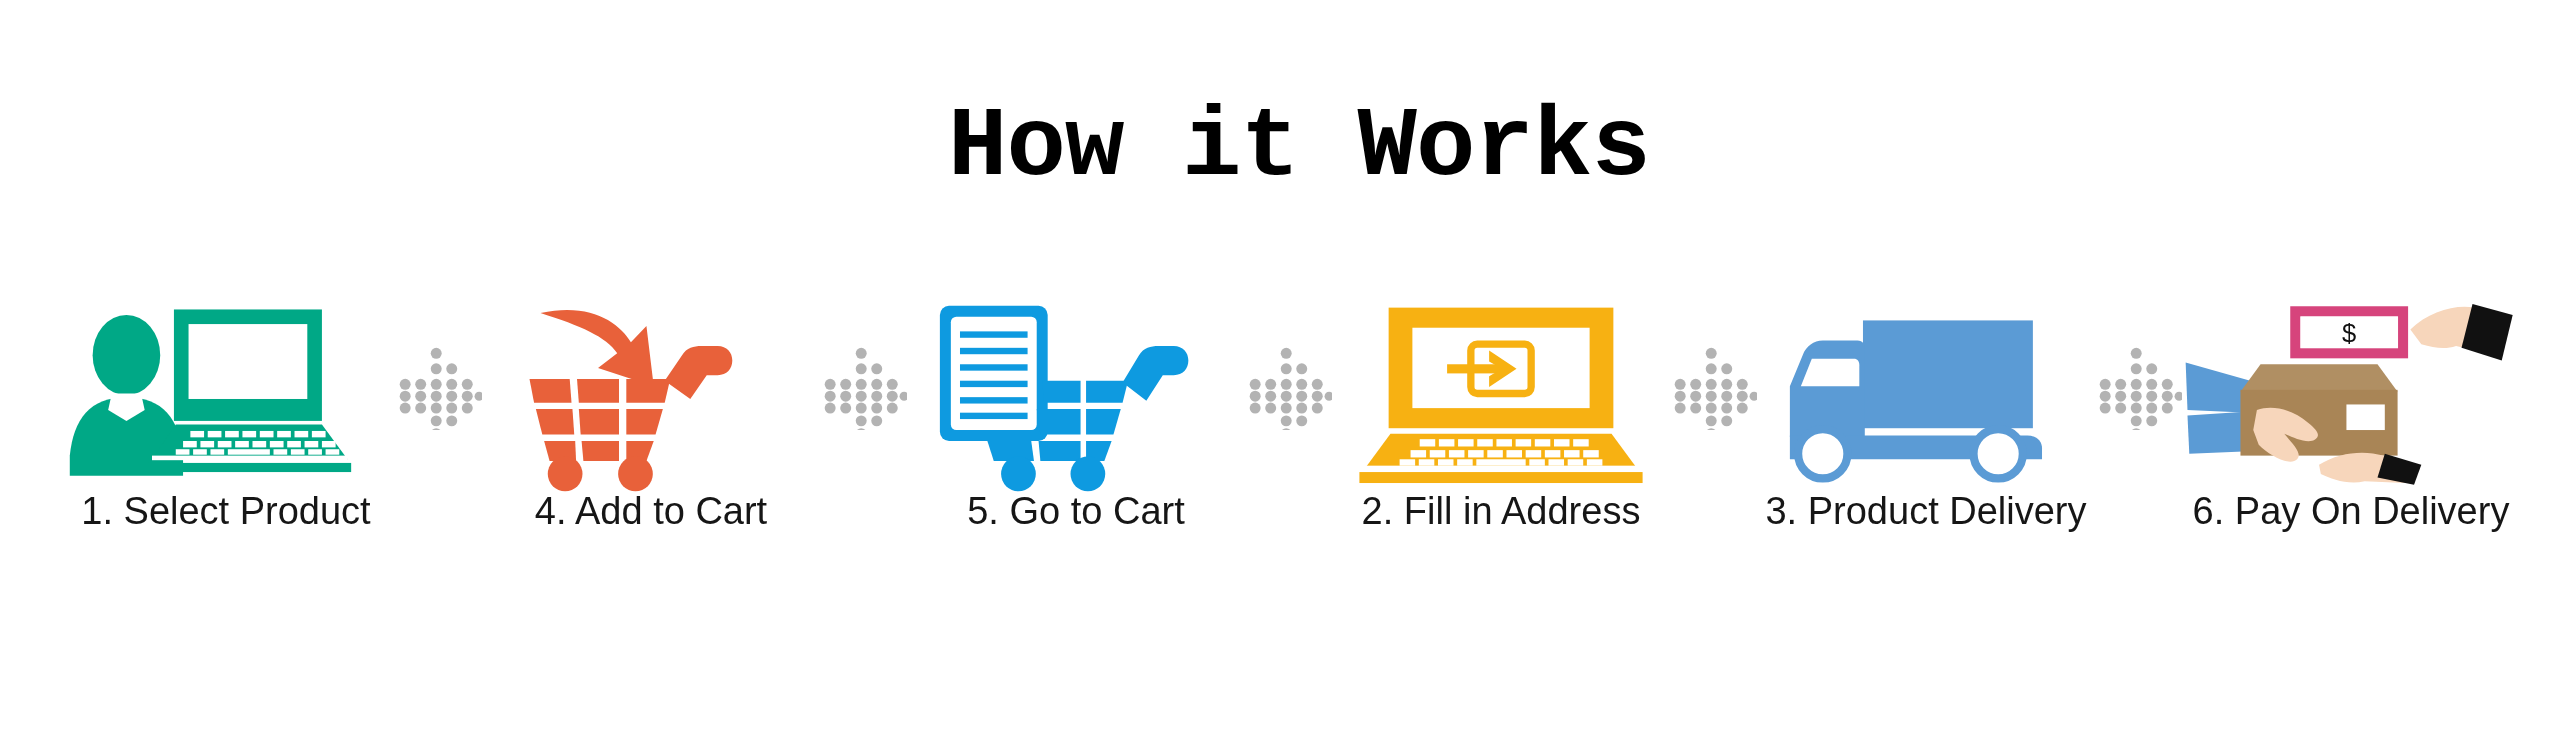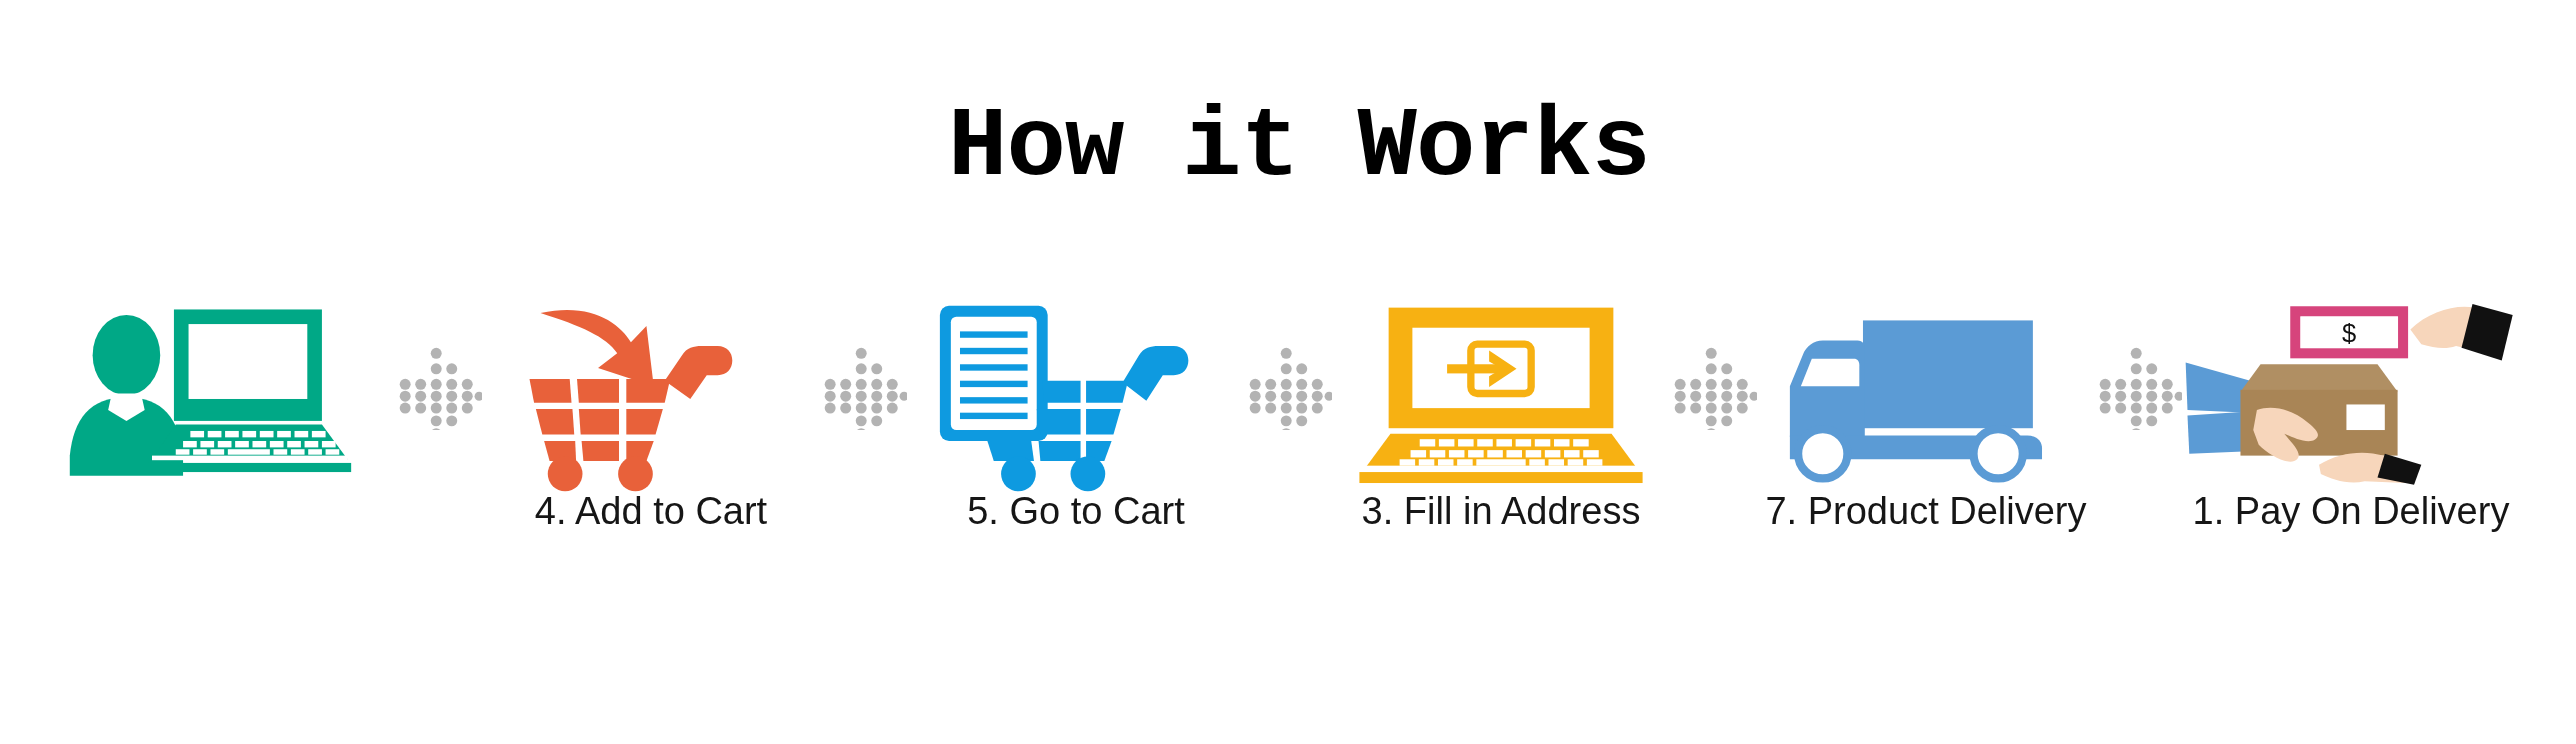--- a/index.html
+++ b/index.html
@@ -137,20 +137,21 @@
               <rect x="168" y="161" width="15" height="6"></rect>
                 <rect x="187" y="161" width="46" height="6"></rect>
               <rect x="237" y="161" width="15" height="6"></rect>
                 <rect x="256" y="161" width="15" height="6"></rect>
               <rect x="275" y="161" width="15" height="6"></rect>
                 <rect x="294" y="161" width="15" height="6"></rect>
             </g>
           </g>
         </svg>
       </div>
+      <div class="step-label">1. Select Product</div>
     </div>
 
     <div class="sep">
       <svg viewBox="0 0 95 92">
         <g fill="#b3b3b3">
           <circle cx="45" cy="8" r="6"></circle>
           <circle cx="45" cy="25" r="6"></circle>
             <circle cx="62" cy="25" r="6"></circle>
           <circle cx="11" cy="42" r="6"></circle>
             <circle cx="28" cy="42" r="6"></circle>
@@ -324,21 +325,21 @@
                 <rect x="137" y="172" width="17" height="7"></rect>
               <rect x="158" y="172" width="54" height="7"></rect>
               <rect x="216" y="172" width="17" height="7"></rect>
                 <rect x="237" y="172" width="17" height="7"></rect>
               <rect x="258" y="172" width="17" height="7"></rect>
                 <rect x="279" y="172" width="17" height="7"></rect>
             </g>
           </g>
         </svg>
       </div>
-      <div class="step-label">3. Fill in Address</div>
+      <div class="step-label">2. Fill in Address</div>
     </div>
 
     <div class="sep">
       <svg viewBox="0 0 95 92">
         <g fill="#b3b3b3">
           <circle cx="45" cy="8" r="6"></circle>
           <circle cx="45" cy="25" r="6"></circle>
             <circle cx="62" cy="25" r="6"></circle>
           <circle cx="11" cy="42" r="6"></circle>
             <circle cx="28" cy="42" r="6"></circle>
@@ -369,21 +370,21 @@
           <g fill="#5b9bd5">
             <rect x="116" y="20" width="186" height="118"></rect>
             <path d="M36 92 L50 58 C54 48 62 42 72 42 L110 42 C116 42 118 46 118 52 L118 148 L36 148 Z"></path>
             <path d="M60 62 L106 62 C110 62 112 65 112 69 L112 92 L48 92 Z" fill="#ffffff"></path>
             <path d="M116 146 L296 146 C306 146 312 152 312 160 L312 172 L36 172 L36 146 Z"></path>
             <circle cx="72" cy="166" r="27" fill="#ffffff" stroke="#5b9bd5" stroke-width="9"></circle>
             <circle cx="264" cy="166" r="27" fill="#ffffff" stroke="#5b9bd5" stroke-width="9"></circle>
           </g>
         </svg>
       </div>
-      <div class="step-label">7. Product Delivery</div>
+      <div class="step-label">3. Product Delivery</div>
     </div>
 
     <div class="sep">
       <svg viewBox="0 0 95 92">
         <g fill="#b3b3b3">
           <circle cx="45" cy="8" r="6"></circle>
           <circle cx="45" cy="25" r="6"></circle>
             <circle cx="62" cy="25" r="6"></circle>
           <circle cx="11" cy="42" r="6"></circle>
             <circle cx="28" cy="42" r="6"></circle>
@@ -427,18 +428,18 @@
             <rect x="64" y="96" width="172" height="72" fill="#a98556"></rect>
             <rect x="180" y="112" width="42" height="28" fill="#ffffff"></rect>
 
             <path d="M82 118 C100 112 122 118 138 132 C148 140 152 146 146 150 C138 156 122 148 112 144 C122 156 132 166 126 172 C118 180 96 168 84 156 L78 140 Z" fill="#f7d6bb"></path>
 
             <path d="M150 178 C172 164 200 162 220 168 L250 178 L244 198 L200 196 C182 200 164 194 152 188 Z" fill="#f7d6bb"></path>
             <path d="M222 166 L262 178 L254 200 L214 192 Z" fill="#111111"></path>
           </g>
         </svg>
       </div>
-      <div class="step-label">1. Pay On Delivery</div>
+      <div class="step-label">6. Pay On Delivery</div>
     </div>
 
   </div>
 </div>
 
 
 </body></html>

